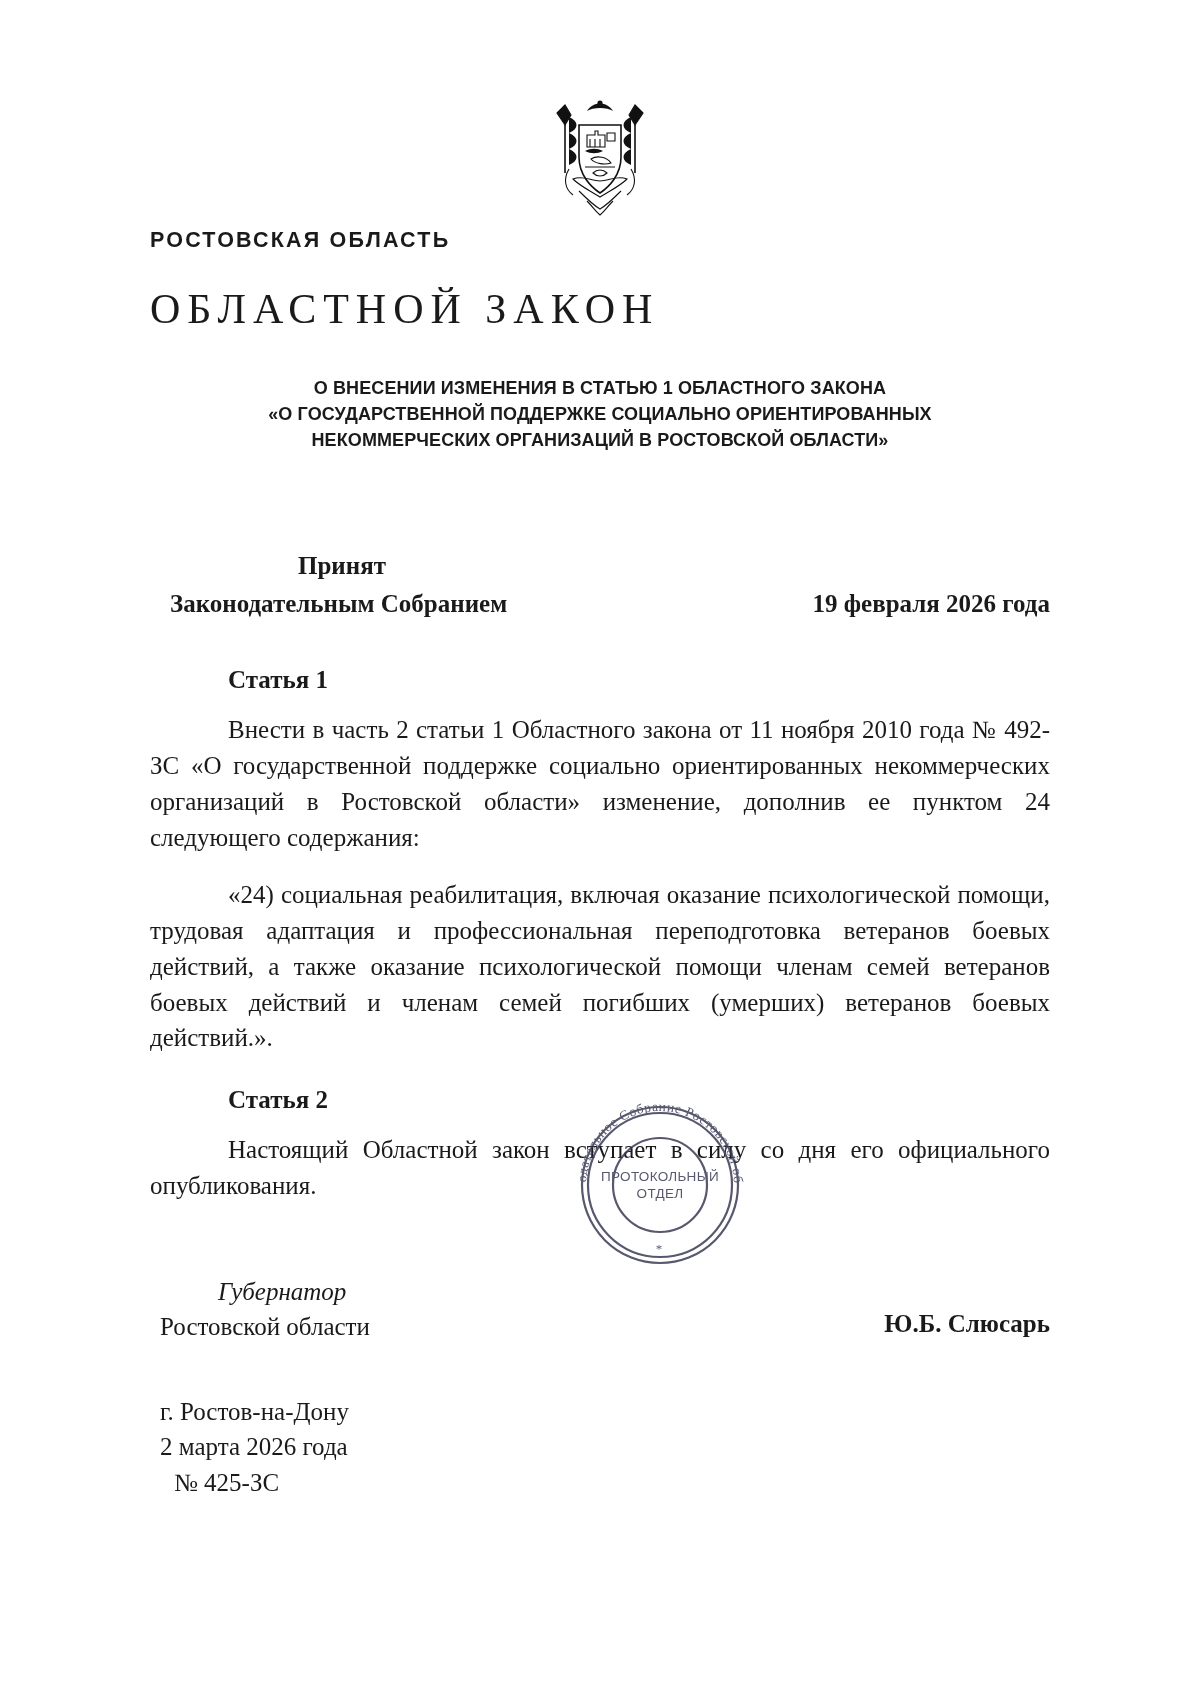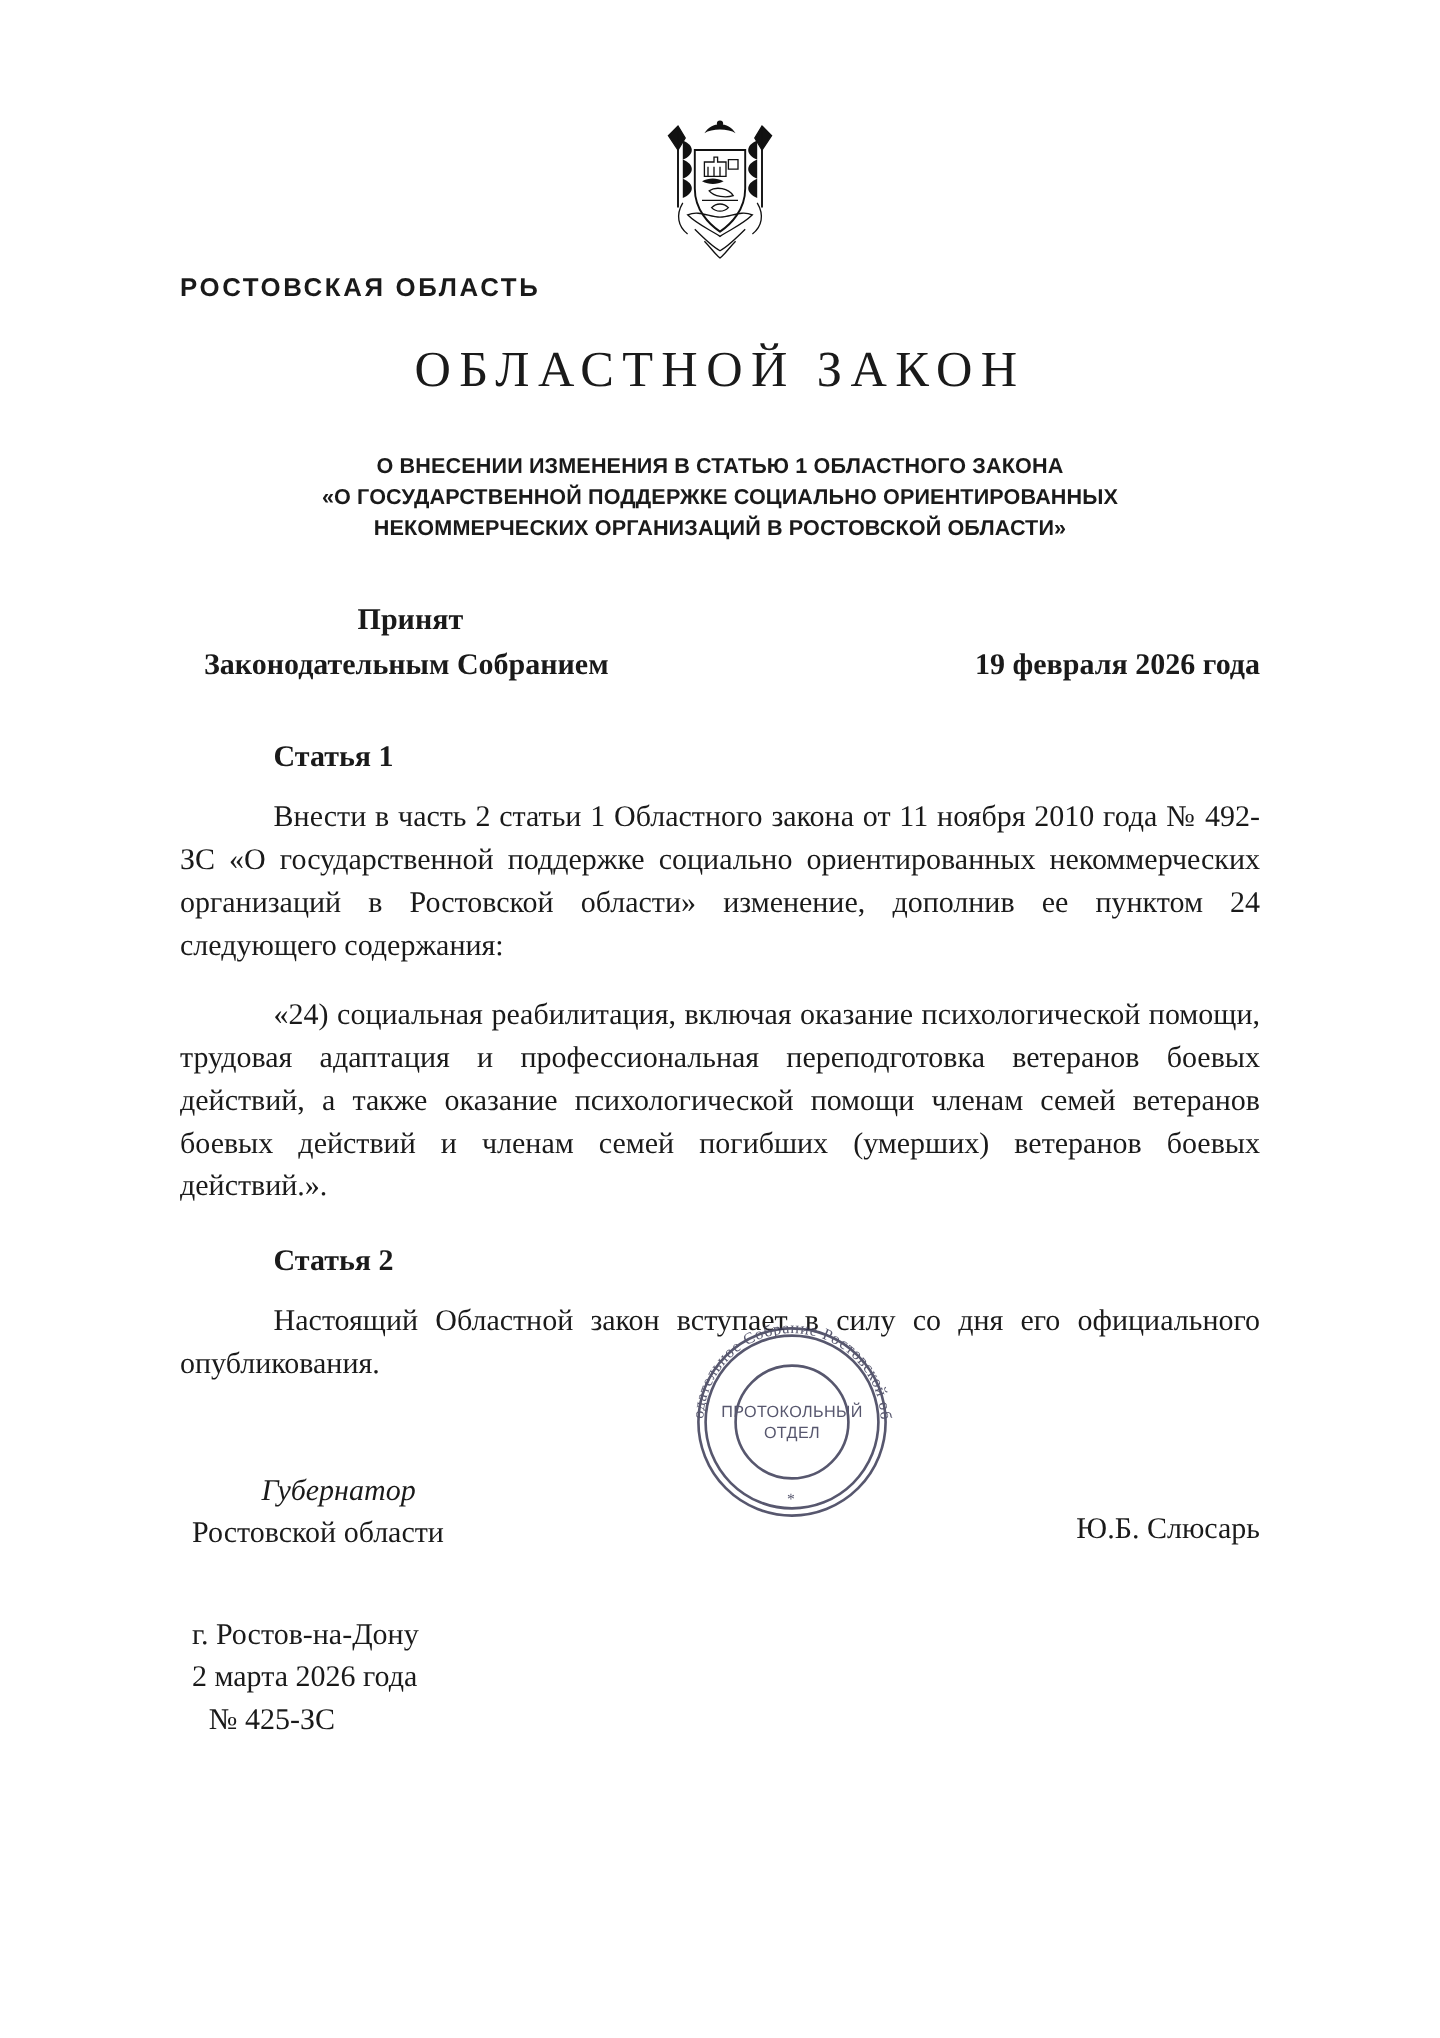--- a/index.html
+++ b/index.html
@@ -43,39 +43,38 @@
   
   .region-name {
     text-align: left;
     font-family: "Liberation Sans", sans-serif;
     font-weight: bold;
     font-size: 21.5px;
     letter-spacing: 2.2px;
     margin-top: 8px;
   }
   .law-title {
-    text-align: center;
     font-size: 42px;
     letter-spacing: 7px;
     margin-top: 32px;
     font-weight: normal;
   }
   .law-subject {
     text-align: center;
     font-family: Liberation Sans, sans-serif;
     font-weight: bold;
     font-size: 18px;
     line-height: 1.45;
     margin-top: 42px;
     letter-spacing: 0.1px;
   }
 
   
   .adopt {
-    margin-top: 50px;
+    margin-top: 99px;
     position: relative;
     height: 84px;
   }
   .adopt-word {
     position: absolute;
     left: 148px;
     top: 0;
     font-weight: bold;
     font-size: 25px;
   }
@@ -126,20 +125,21 @@
     top: 0;
     font-size: 25px;
     line-height: 1.42;
   }
   .sign-left .l1 { margin-left: 58px; font-style: italic; }
   .sign-name {
     position: absolute;
     right: 0;
     top: 36px;
     font-size: 25px;
+    font-weight: bold;
   }
 
   .place-block {
     position: absolute;
     left: 10px;
     top: 120px;
     font-size: 25px;
     line-height: 1.42;
   }
   .place-block .num { margin-left: 14px; }

